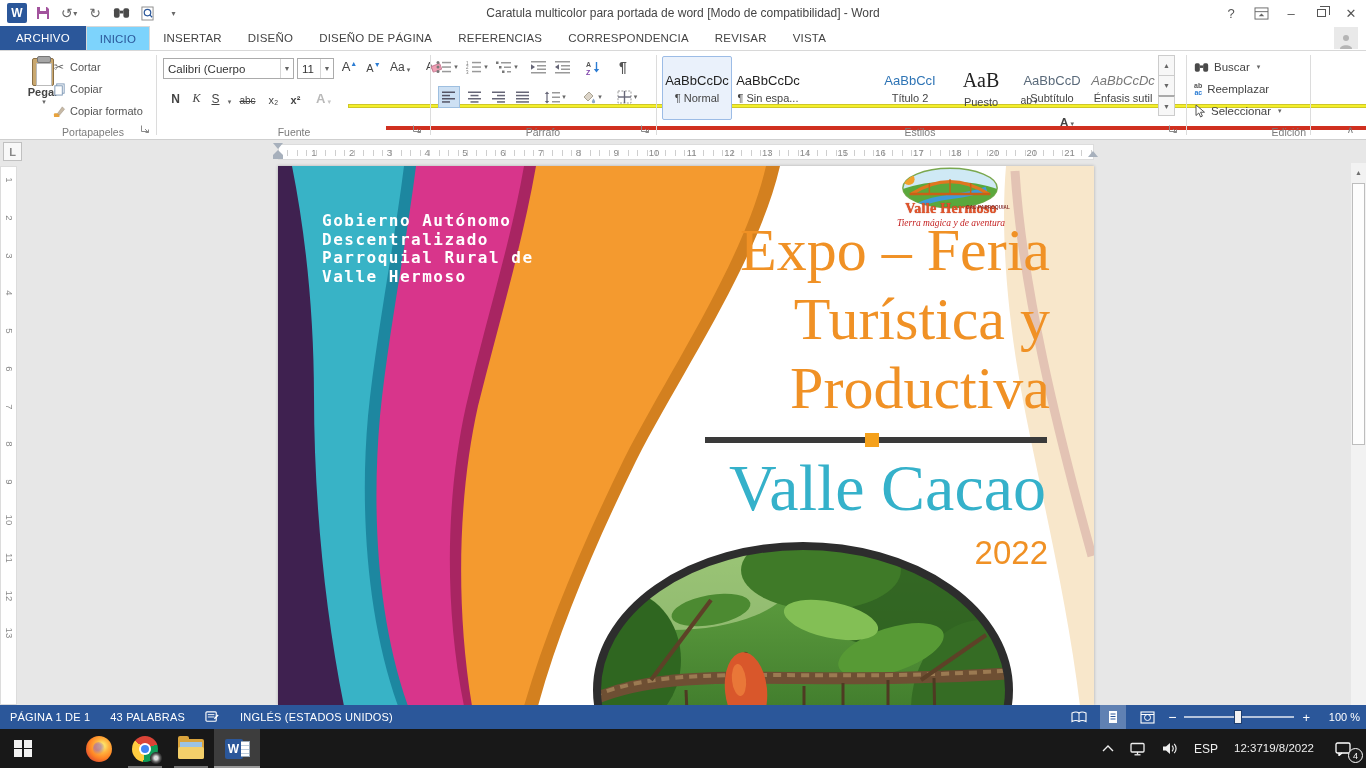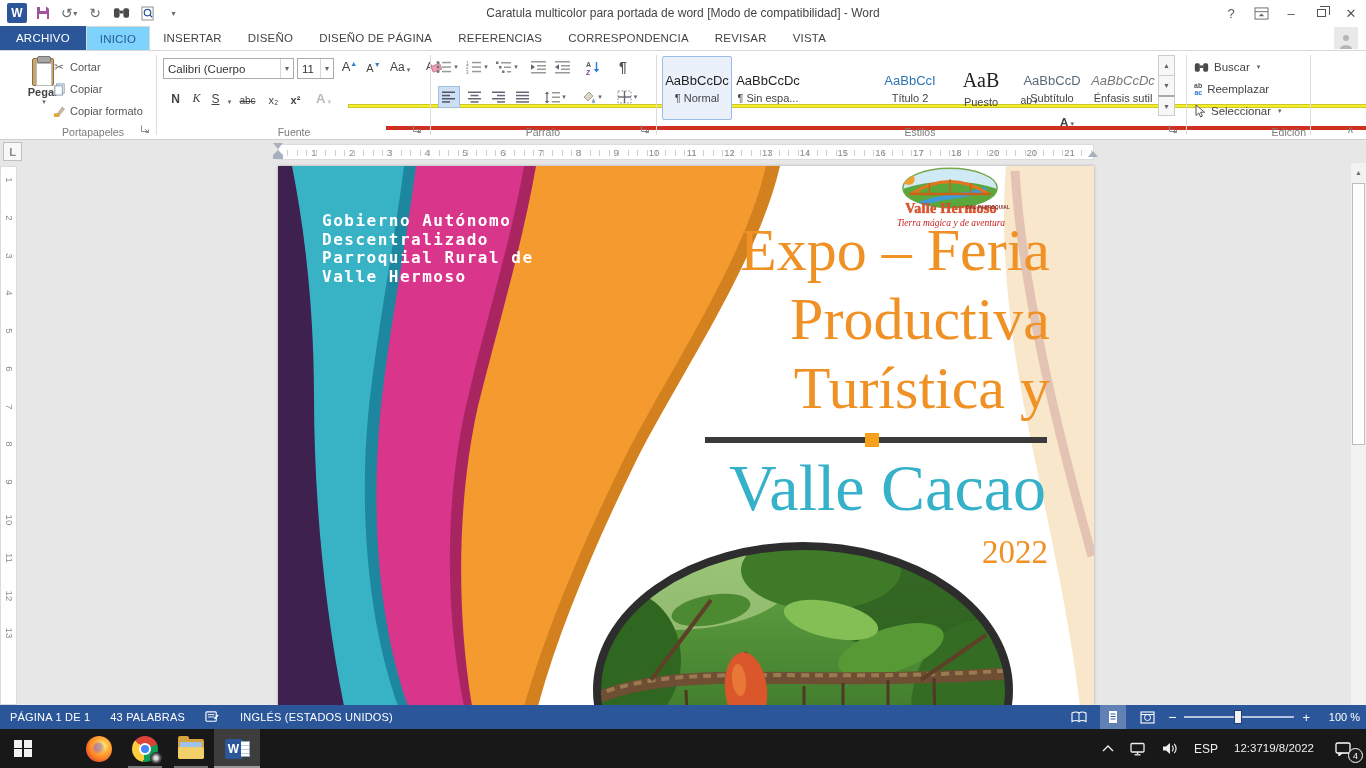--- a/index.html
+++ b/index.html
@@ -101,21 +101,21 @@
   .p-dkteal{fill:var(--c-band_teal_dark,#1d87a0);} .p-teal{fill:var(--c-band_teal,#38b3c6);}
   .p-purple{fill:var(--c-band_purple,#3f2150);} .p-cream{fill:var(--c-band_cream,#f8e7cb);}
   .p-rose{stroke:var(--c-band_rose,#e3c3b4); stroke-width:9; fill:none;}
 
   .govtext { position:absolute; left:44px; top:46px; font-family:"DejaVu Sans Mono","Liberation Mono",monospace; font-weight:bold; font-size:16px; line-height:18.5px; letter-spacing:1.5px; color:#fff; white-space:pre-line; }
 
   .expo { position:absolute; right:44px; top:50px; text-align:right; font-family:"Liberation Serif","DejaVu Serif",serif; font-size:60px; line-height:69px; color:var(--c-title_orange,#f09125); white-space:nowrap; }
   .divider { position:absolute; left:427px; top:271px; width:342px; height:6px; background:#3a3a3a; }
   .divider .knob { position:absolute; left:160px; top:-4px; width:14px; height:14px; background:#f5a11c; }
   .cacao-title { position:absolute; right:48px; top:284px; font-family:"Liberation Serif","DejaVu Serif",serif; font-size:66px; color:var(--c-title_teal,#35b1ca); white-space:nowrap; }
-  .year { position:absolute; right:46px; top:368px; font-family:Liberation Serif, serif; font-size:33px; color:var(--c-title_orange,#f09125); }
+  .year { position:absolute; right:46px; top:368px; font-family:Liberation Sans, sans-serif; font-size:33px; color:var(--c-title_orange,#f09125); }
 
   .logo { position:absolute; left:608px; top:1px; width:130px; text-align:center; }
   .logo-title { font-family:"Liberation Serif","DejaVu Serif",serif; font-weight:bold; font-size:14px; color:#e2542b; margin-top:-14px; letter-spacing:.3px; text-shadow:0 0 1px #9c2d12; }
   .logo-gad { position:absolute; right:6px; top:38px; font-size:4.5px; font-weight:bold; color:#7a1f1f; letter-spacing:.2px; }
   .logo-tag { font-family:"Liberation Serif","DejaVu Serif",serif; font-style:italic; font-size:9.5px; color:#c42020; margin-top:1px; }
 
   .cacao-photo { position:absolute; left:313px; top:374px; }
 
   
   .vscroll { position:absolute; left:1351px; top:0; width:15px; height:542px; background:#f2f2f2; }
@@ -615,22 +615,22 @@
               <circle cx="13" cy="9" r="3.5" fill="#e36d22"></circle>
           </g>
         </svg>
         <div class="logo-title">Valle Hermoso</div>
         <div class="logo-gad">GAD PARROQUIAL</div>
         <div class="logo-tag">Tierra mágica y de aventura</div>
       </div>
 
       <div class="expo">
         <div>Expo – Feria</div>
+        <div>Turística y</div>
         <div>Productiva</div>
-        <div>Turística y</div>
       </div>
 
       <div class="divider">
           <span class="knob"></span>
         </div>
 
       <div class="cacao-title">Valle Cacao</div>
       <div class="year">2022</div>
 
       <svg class="cacao-photo" width="425" height="300" viewBox="0 0 425 300">

